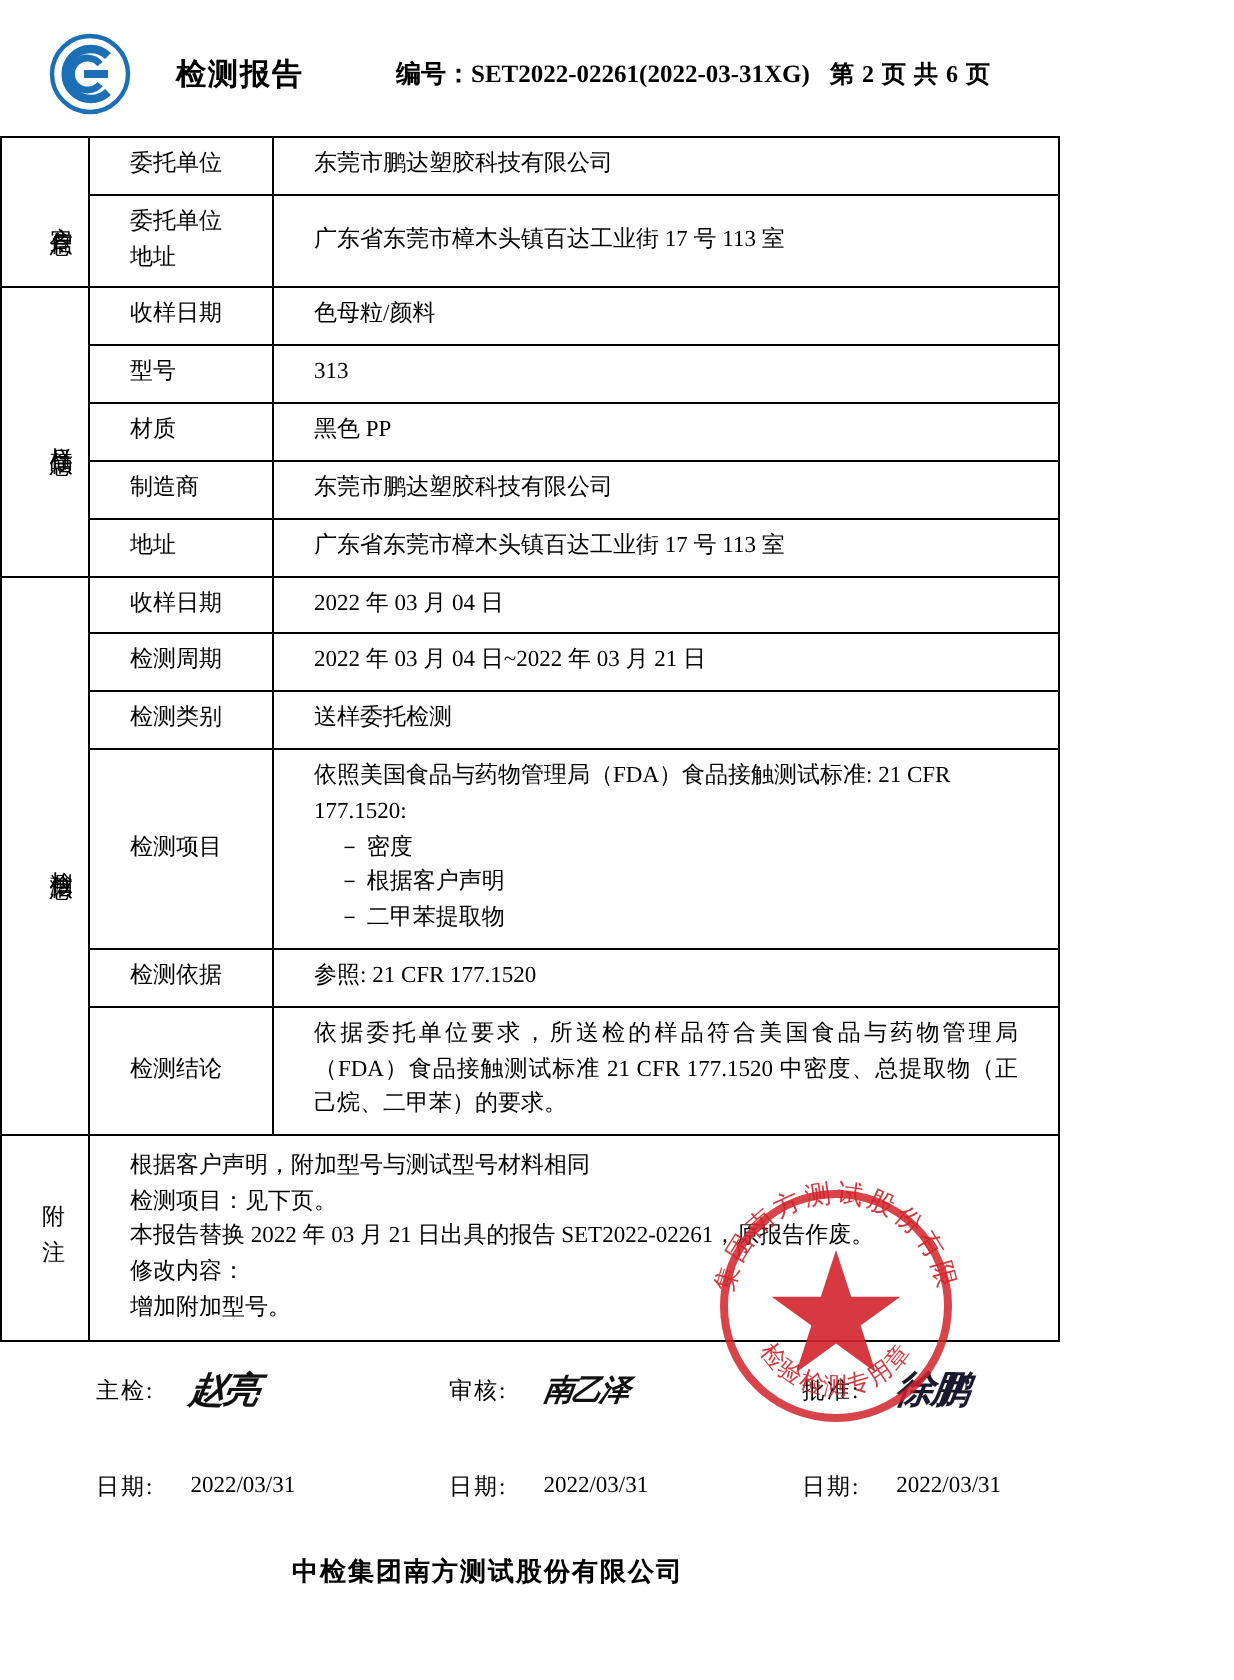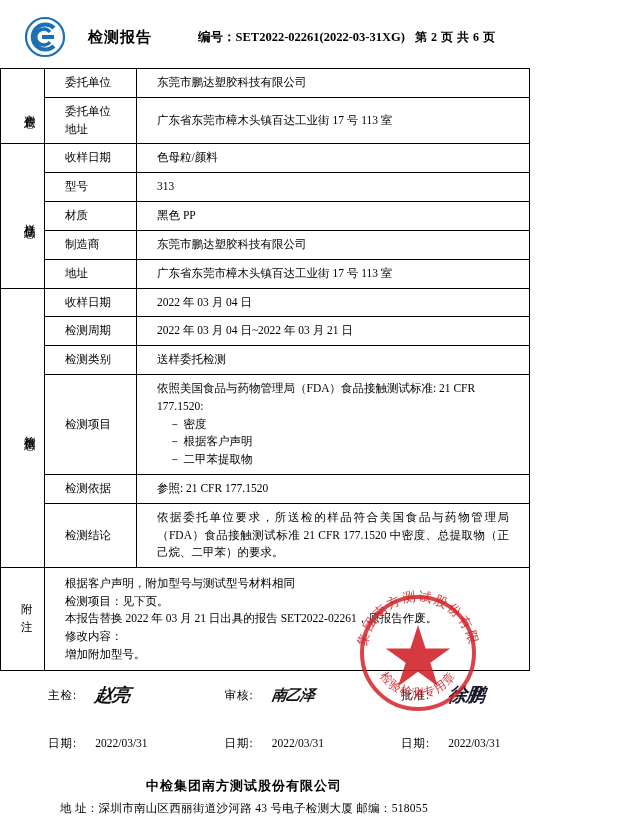--- a/index.html
+++ b/index.html
@@ -338,16 +338,15 @@
         </text>
         <text font-size="12" fill="#d2232a" font-family="'Liberation Serif',serif" opacity="0.9" letter-spacing="1">
           <textPath href="#arcBottom" startOffset="50%" text-anchor="middle">检验检测专用章</textPath>
         </text>
       </svg>
     </span>
   </div>
 
   <div class="footer">
     <div class="company">中检集团南方测试股份有限公司</div>
-    <div class="line">地  址：深圳市南山区西丽街道沙河路 43 号电子检测大厦   邮编：518055</div>
   </div>
 
 </div>
 
 </body></html>

